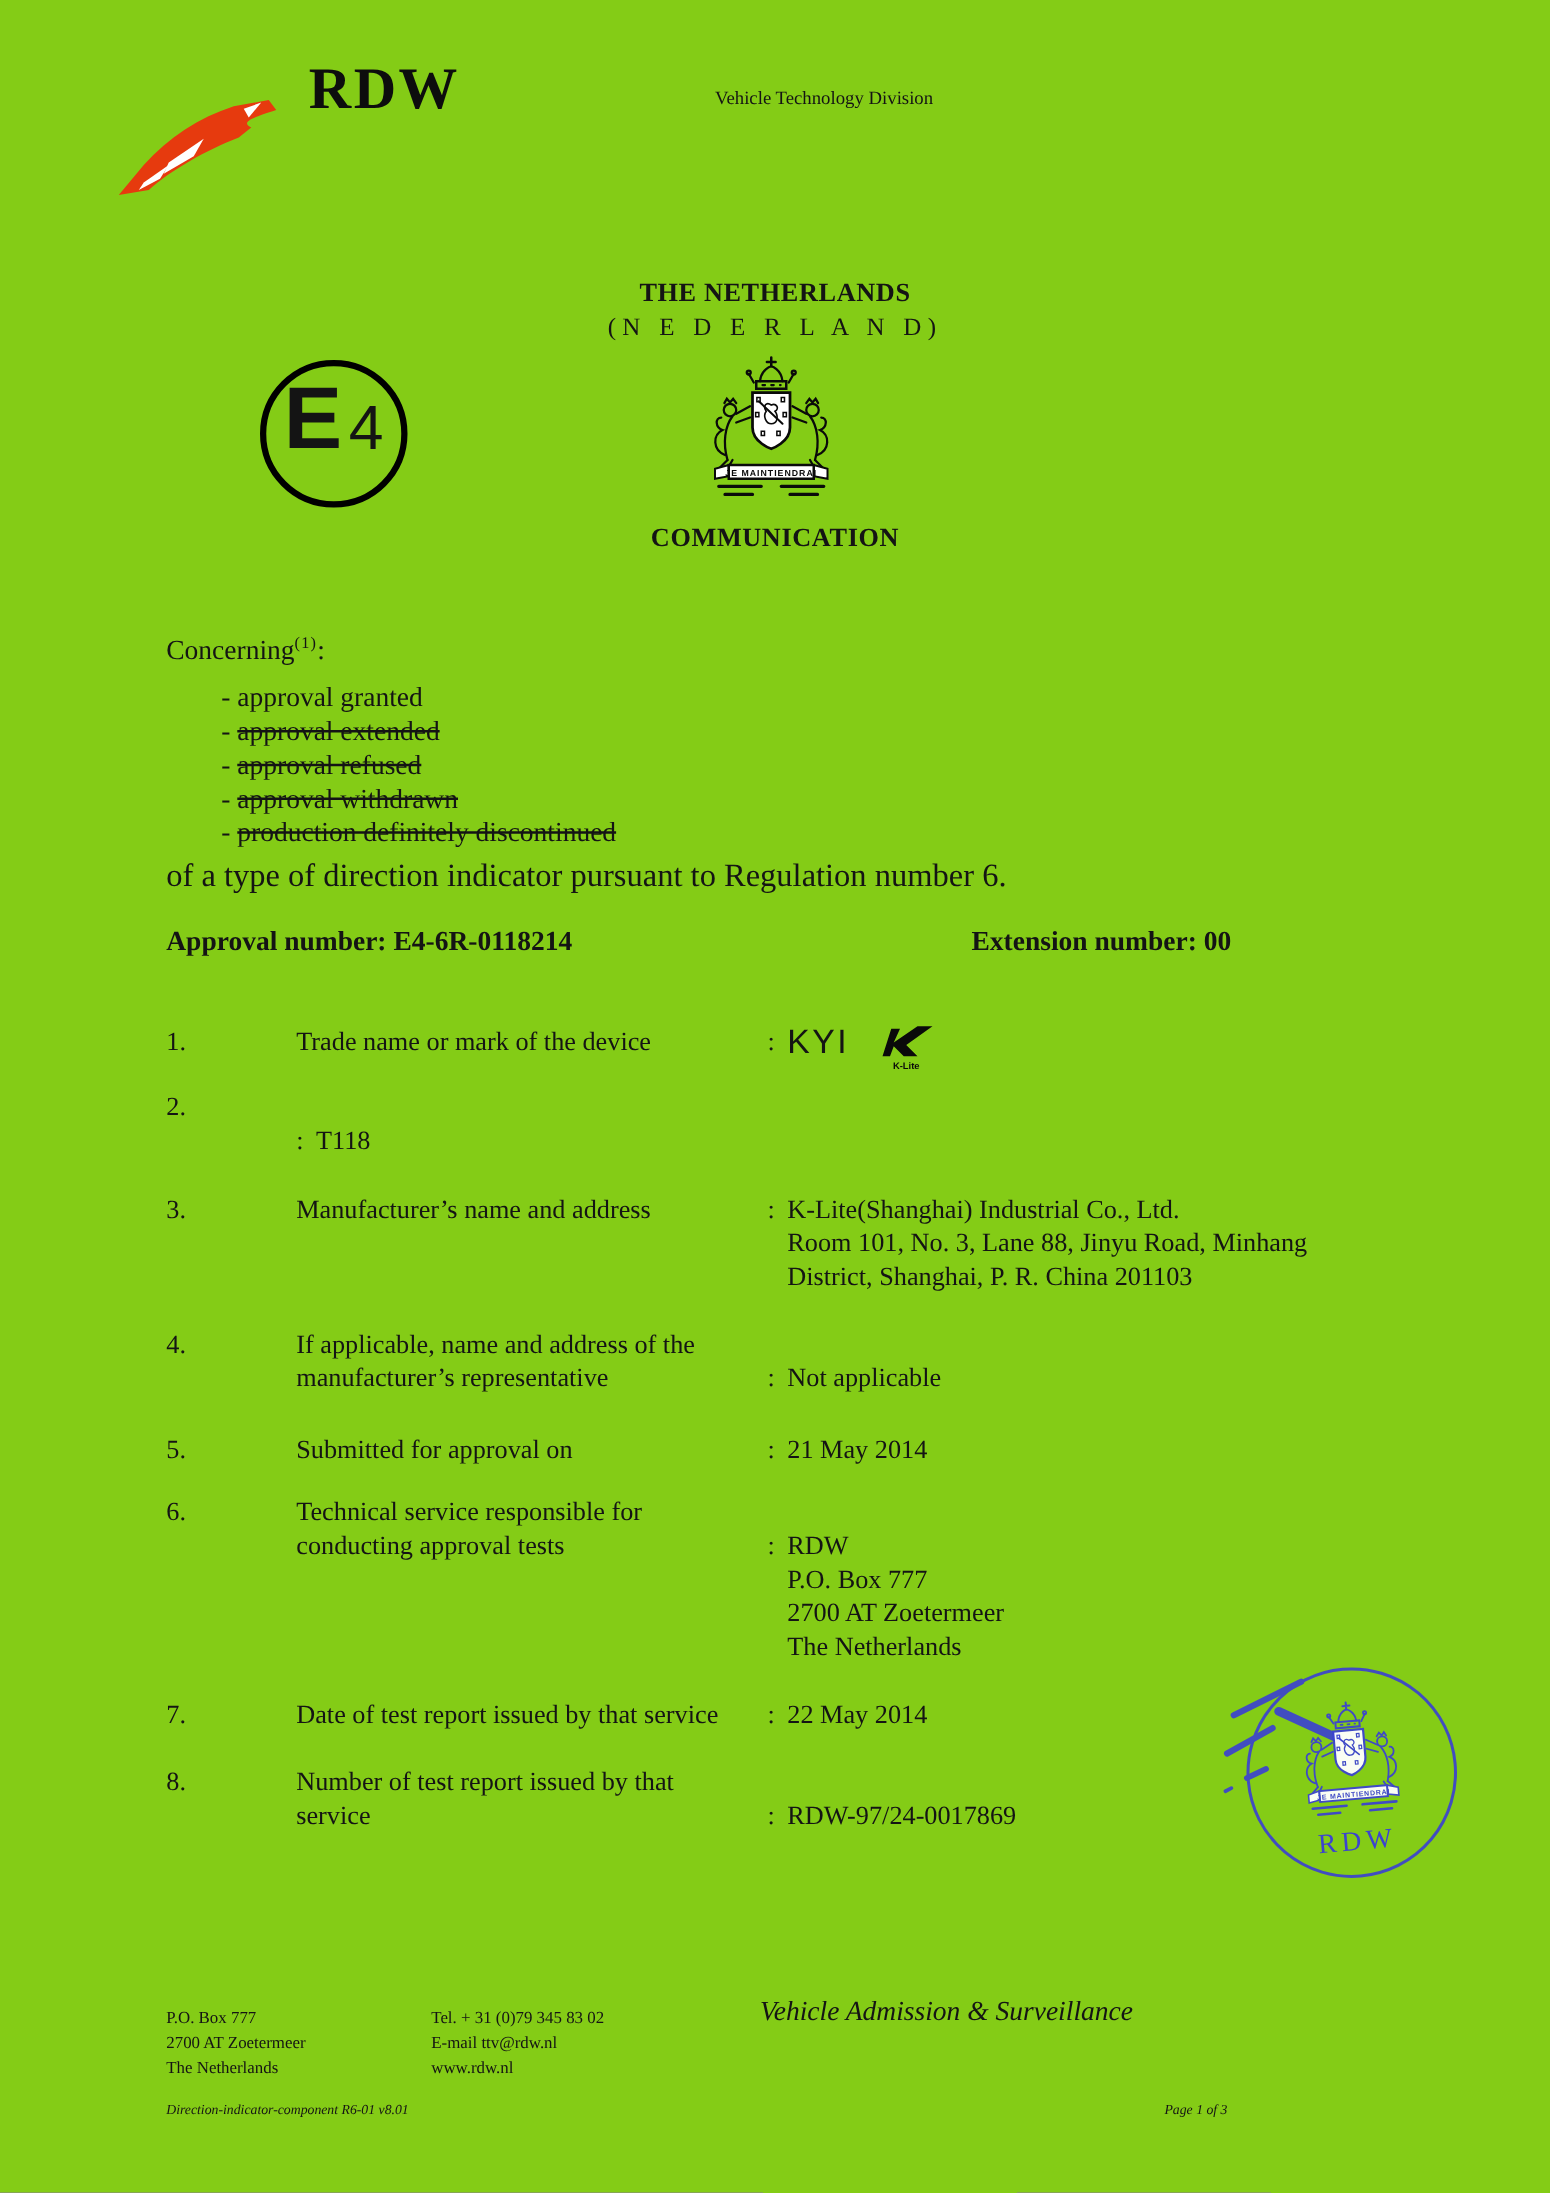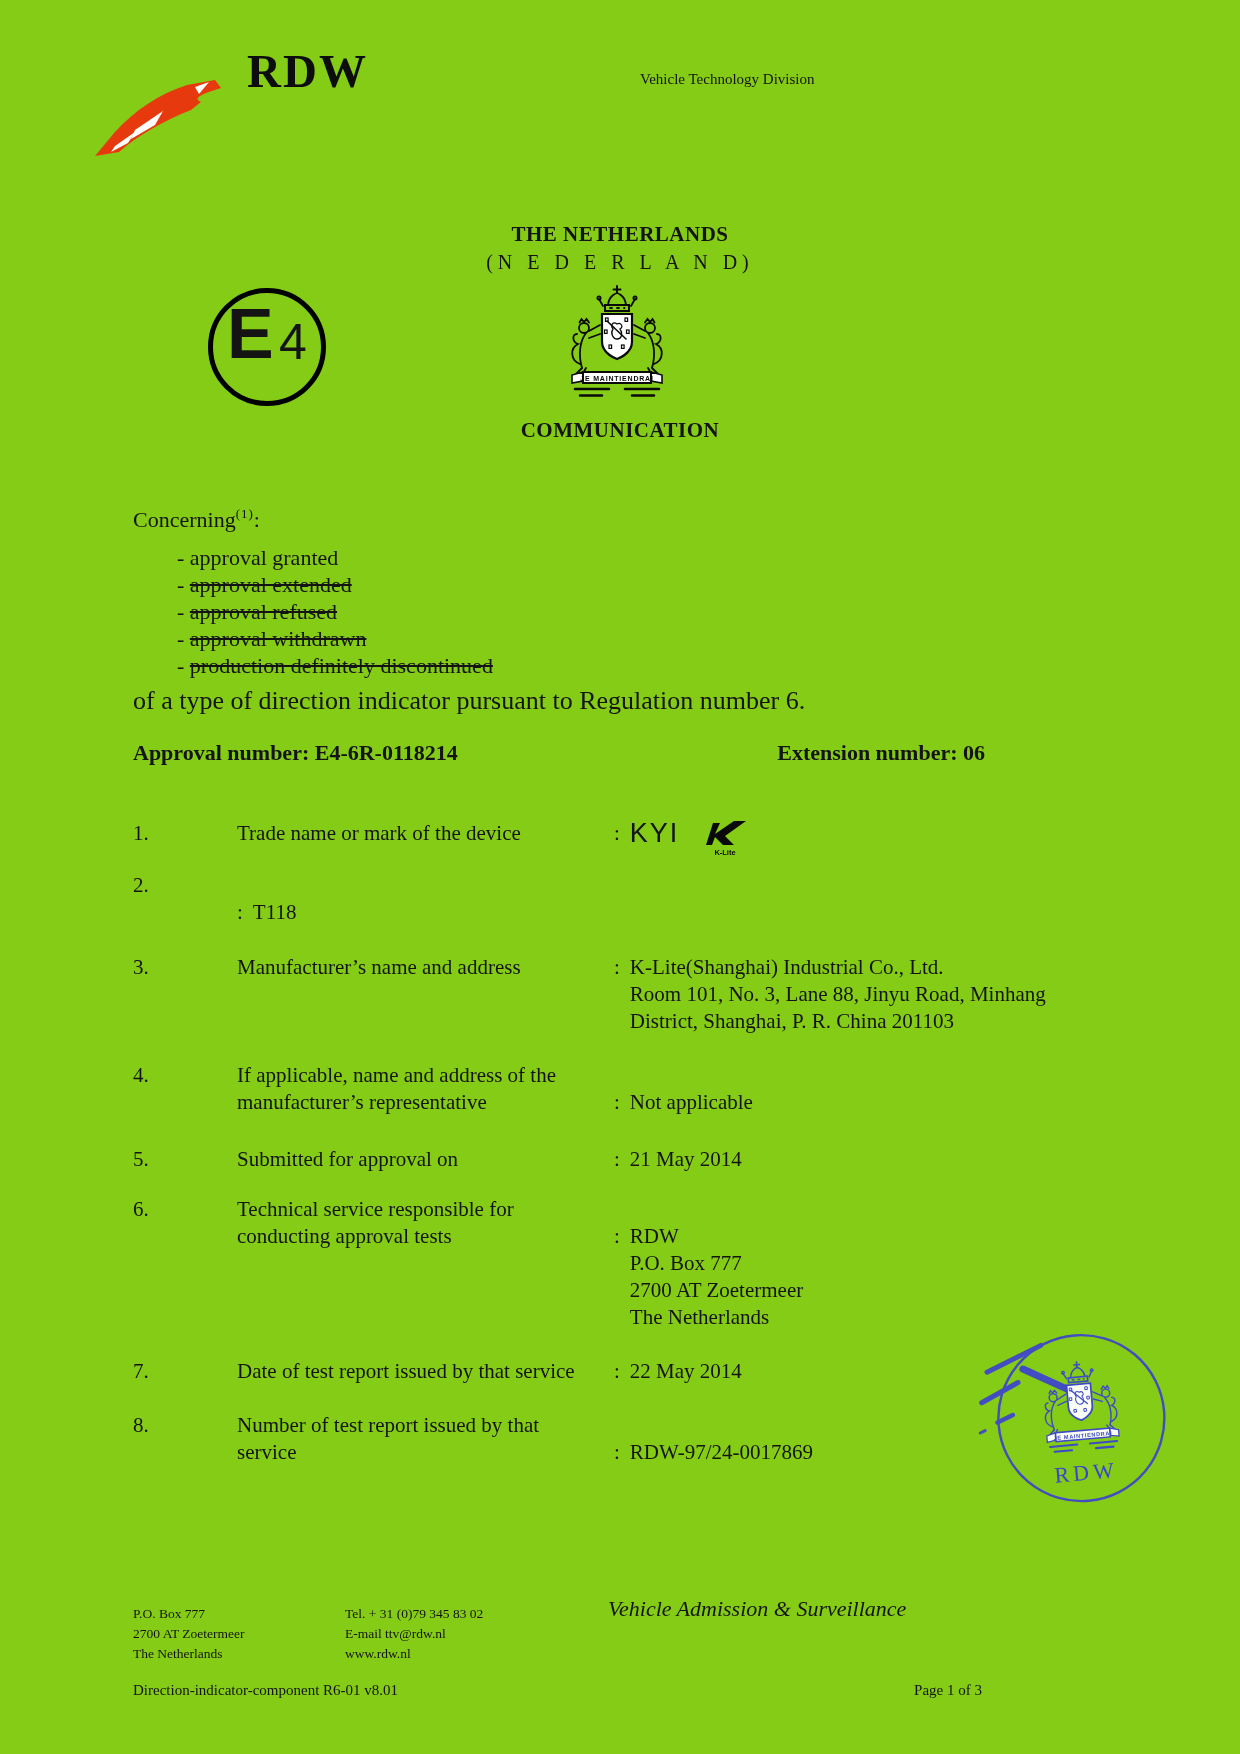--- a/index.html
+++ b/index.html
@@ -42,21 +42,21 @@
   .item.offset1 .cv{margin-top:27px;}
   .kyi{font-family:"Liberation Sans",sans-serif;font-size:27px;letter-spacing:2px;line-height:27px;}
   .klogo{display:inline-block;margin-left:10px;vertical-align:-9px;}
 
   
   .stamp{transform:rotate(-5deg);color:#3c43d0;}
 
   
   .ftsmall{font-size:13.5px;line-height:20px;}
   .dept{font-size:22px;font-style:italic;}
-  .docref{font-size:15px;}
+  .docref{font-size:11px;font-style:italic;}
 
   svg text{font-family:"Liberation Sans",sans-serif;}
   svg .serifT{font-family:"Liberation Serif",serif;}
 </style>
 </head>
 <body>
 
 <div class="page">
 
   <svg class="abs" style="left:93px;top:70px;" width="132" height="90" viewBox="0 0 132 90">
@@ -117,21 +117,21 @@
     </g>
     <g fill="#ffffff" stroke="none">
       <polygon points="42,60 70,41 62,55 38,69"></polygon>
       <polygon points="22,76 42,62 35,73 18,82"></polygon>
       <polygon points="102,17 116,12 106,24"></polygon>
     </g>
   </svg>
 
   <div class="abs rdw-word" style="left:247px;top:44px;">RDW</div>
 
-  <div class="abs division" style="left:640px;top:71px;">Vehicle Technology Division</div>
+  <div class="abs division" style="left:572px;top:71px;">Vehicle Technology Division</div>
 
   <div class="abs country-title" style="top:222px;">THE NETHERLANDS</div>
   <div class="abs country-sub" style="top:251px;">(N E D E R L A N D)</div>
 
   <div class="abs e-badge" style="left:208px;top:288px;">
     <span class="eE">E</span>
     <span class="e4">4</span>
   </div>
 
   <svg class="abs" style="left:547px;top:284px;color:#0a0a0a;" width="140" height="116" viewBox="0 0 140 116">
@@ -164,21 +164,21 @@
     <div class="row struck">
       <span>-</span>
       <span class="t">production definitely discontinued</span>
     </div>
   </div>
 
   <div class="abs subject" style="left:133px;top:686px;">of a type of direction indicator pursuant to Regulation number 6.</div>
 
   <div class="abs approval-row" style="left:133px;top:740px;">
     <span>Approval number: E4-6R-0118214</span>
-    <span>Extension number: 06</span>
+    <span>Extension number: 00</span>
   </div>
 
   <div class="abs item" style="left:133px;top:820px;width:980px;">
     <div class="num">1.</div>
     <div class="lbl">Trade name or mark of the device</div>
     <div class="cv">
       <span>:</span>
       <span class="kyi">KYI</span>
       <span class="klogo">
         <svg width="48" height="38" viewBox="0 0 48 38">

